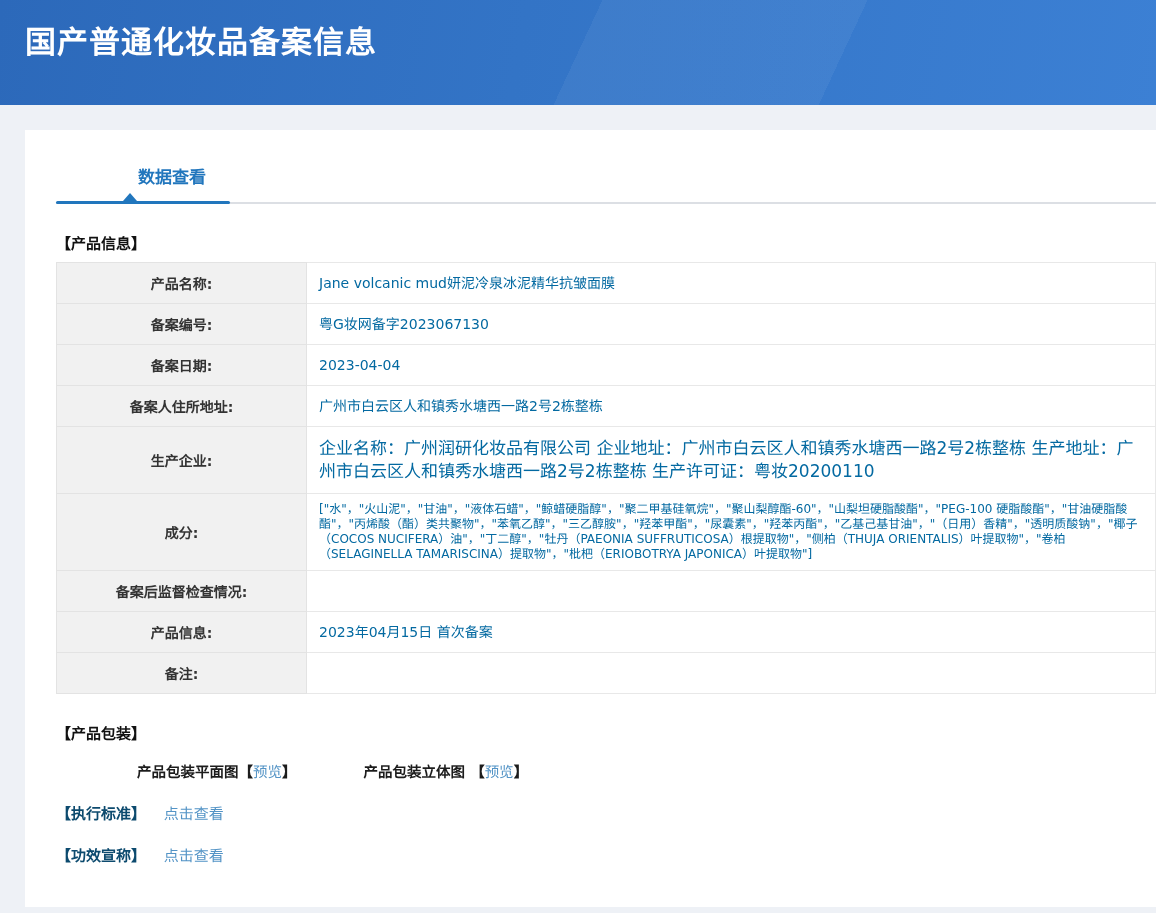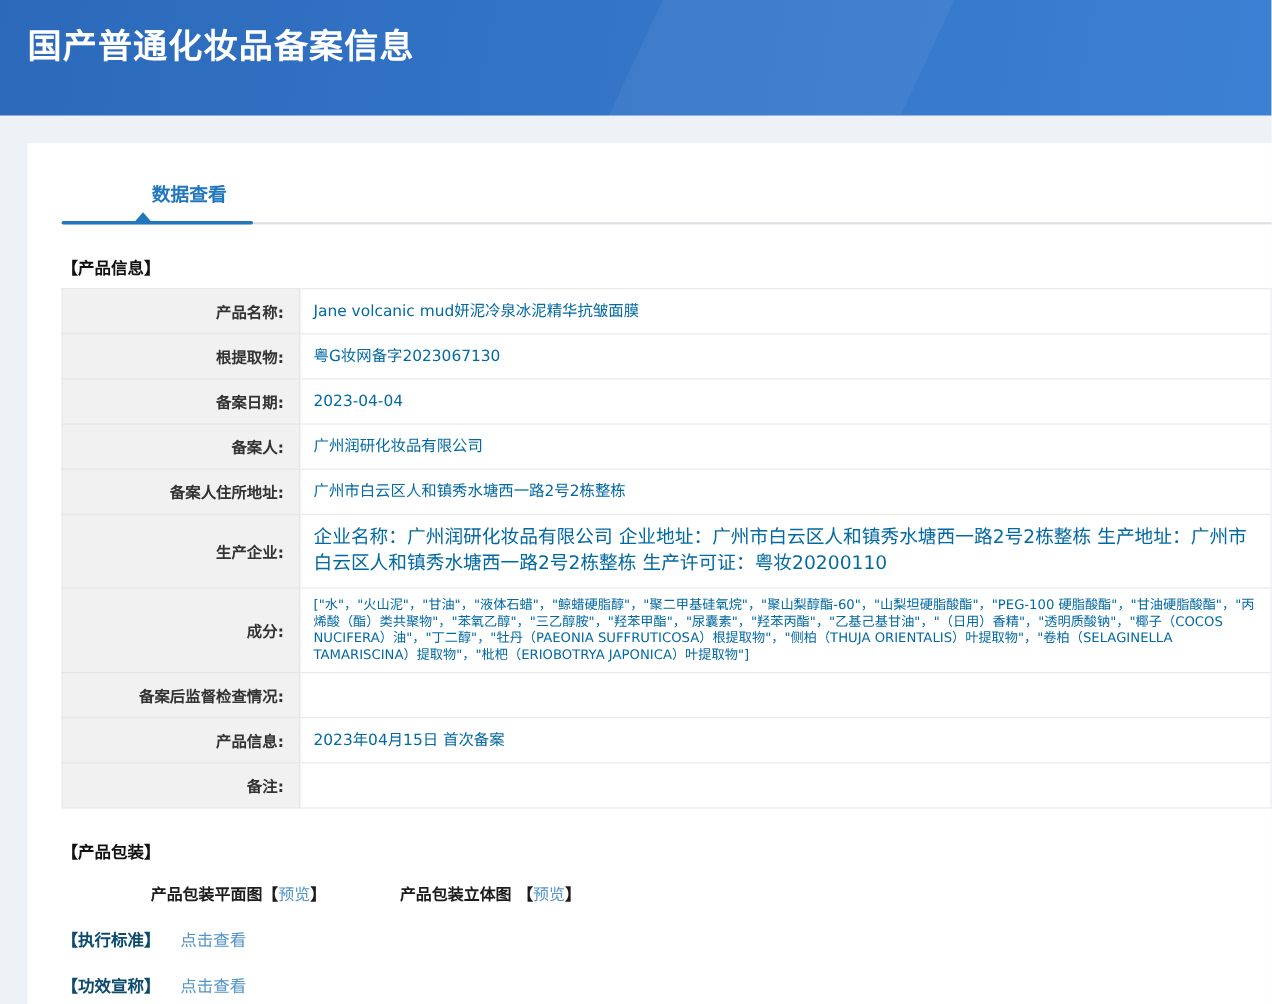--- a/index.html
+++ b/index.html
@@ -49,22 +49,22 @@
   .tab-indicator .tri{
     position:absolute;left:67px;top:-8px;width:0;height:0;
     border-left:7px solid transparent;border-right:7px solid transparent;
     border-bottom:8px solid var(--tab-accent);
   }
   
   .section-title{font-size:15px;font-weight:700;color:#111;margin:28px 0 9px 0;}
   
   .info-table{border-collapse:collapse;width:1100px;table-layout:fixed;}
   .info-table th{
-    width:216px;background:var(--label-bg);
-    text-align:right;font-weight:700;color:#333;font-size:14px;
+    width:250px;background:var(--label-bg);
+    text-align:center;font-weight:700;color:#333;font-size:14px;
     padding:10px 14px;border:1px solid #e3e3e3;vertical-align:middle;
   }
   .info-table td{
     font-size:14px;color:#0369a1;line-height:1.3;
     padding:10px 12px;border:1px solid #e8e8e8;vertical-align:middle;
   }
   .info-table tr.row-multiline td{font-size:17px;line-height:1.35;}
   .info-table tr.row-ingredients td{font-size:12px;line-height:1.25;padding:8px 12px;}
   
   .packaging-line{margin:17px 0 0 81px;font-size:14.5px;color:#1c1c1c;font-weight:600;}
@@ -98,30 +98,26 @@
 
     <div class="section-title">【产品信息】</div>
 
     <table class="info-table">
       <tbody>
         <tr>
           <th>产品名称:</th>
           <td>Jane volcanic mud妍泥冷泉冰泥精华抗皱面膜</td>
         </tr>
         <tr>
-          <th>根提取物:</th>
+          <th>备案编号:</th>
           <td>粤G妆网备字2023067130</td>
         </tr>
         <tr>
           <th>备案日期:</th>
           <td>2023-04-04</td>
-        </tr>
-        <tr>
-          <th>备案人:</th>
-          <td>广州润研化妆品有限公司</td>
         </tr>
         <tr>
           <th>备案人住所地址:</th>
           <td>广州市白云区人和镇秀水塘西一路2号2栋整栋</td>
         </tr>
         <tr class="row-multiline">
           <th>生产企业:</th>
           <td>企业名称：广州润研化妆品有限公司 企业地址：广州市白云区人和镇秀水塘西一路2号2栋整栋 生产地址：广州市白云区人和镇秀水塘西一路2号2栋整栋 生产许可证：粤妆20200110</td>
         </tr>
         <tr class="row-ingredients">

